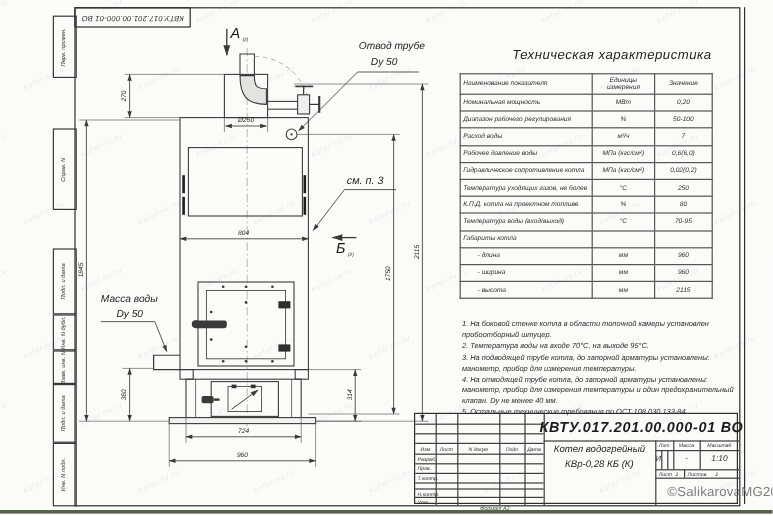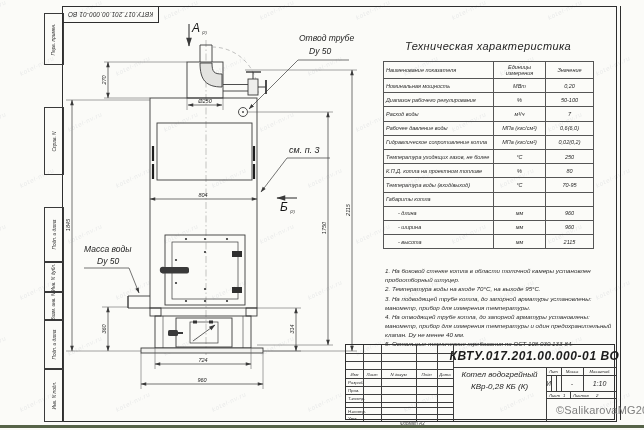--- a/index.html
+++ b/index.html
@@ -8,21 +8,21 @@
   .abs{position:absolute;}
   
   .frame{position:absolute;left:62px;top:6px;width:553px;height:414px;border:1.2px solid #2e2e2e;}
   .outline-r{position:absolute;left:620px;top:6px;width:1.2px;height:414px;background:#2e2e2e;}
   .lbox{position:absolute;left:44px;width:18px;border:0.9px solid #3a3a3a;display:flex;align-items:center;justify-content:center;}
   .lbox span{transform:rotate(-90deg);white-space:nowrap;font:italic 4.8px "Liberation Sans",sans-serif;color:#333;}
   .stamp-top{position:absolute;left:62px;top:6px;width:95px;height:15px;border:1px solid #2e2e2e;
              display:flex;align-items:center;justify-content:center;}
   .stamp-top span{transform:rotate(180deg);font:italic 6.3px "Liberation Sans",sans-serif;letter-spacing:.2px;color:#2a2a2a;white-space:nowrap;}
   
-  .ttitle{position:absolute;left:383px;top:40px;width:210px;text-align:center;
+  .ttitle{position:absolute;left:383px;top:40px;width:210px;text-align:right;
           font:italic 11px "Liberation Sans",sans-serif;color:#1e1e1e;letter-spacing:.4px;}
   table.tech{position:absolute;left:383px;top:61px;width:210px;border-collapse:collapse;table-layout:fixed;}
   table.tech td{border:1px solid #555;font:italic 5.5px "Liberation Sans",sans-serif;color:#2c2c2c;
                 height:13.2px;padding:0 2px;white-space:nowrap;overflow:hidden;}
   table.tech td.c{text-align:center;}
   table.tech td.ind{padding-left:14px;}
   
   .notes{position:absolute;left:385px;top:267px;width:232px;font:italic 6.2px "Liberation Sans",sans-serif;
          color:#2c2c2c;line-height:1.4;}
   .notes div{margin-bottom:1px;}

